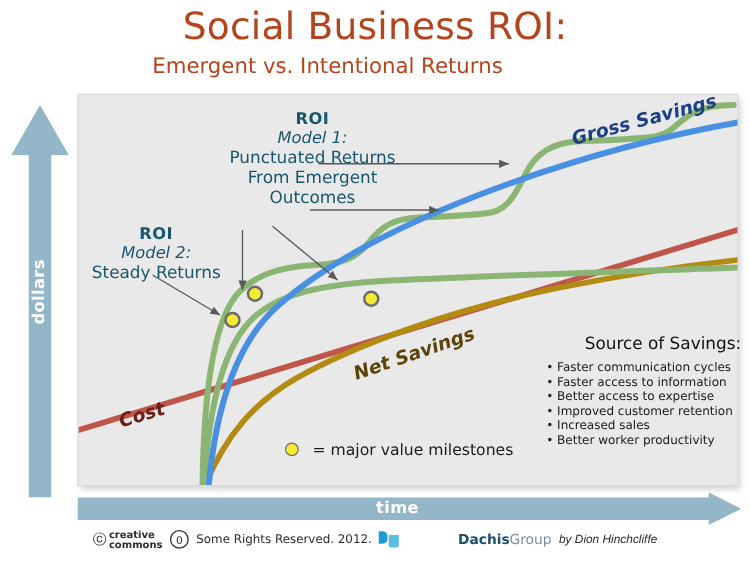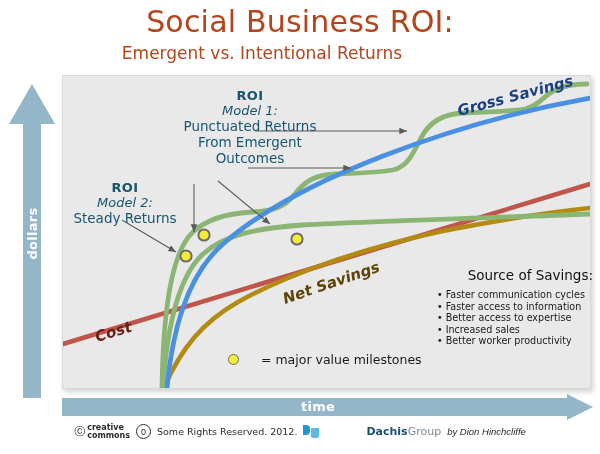--- a/index.html
+++ b/index.html
@@ -54,21 +54,21 @@
 
   
   .sos{position:absolute;left:437px;top:267px;width:156px;color:#1c1c1c;
        font-family:"DejaVu Sans", sans-serif;}
   .sos-title{font-size:13.5px;text-align:right;color:#111;margin-bottom:6px;}
   .sos ul{list-style:none;margin:0;padding:0;}
   .sos li{font-size:9.6px;line-height:11.6px;white-space:nowrap;color:#1a1a1a;}
   .sos li:before{content:"\2022";margin-right:3px;}
 
   
-  .legend{position:absolute;left:228px;top:352px;display:flex;align-items:center;gap:22px;}
+  .legend{position:absolute;left:228px;top:352px;display:flex;align-items:center;gap:11px;}
   .legend .dot{width:11px;height:11px;border-radius:50%;background:#f5eb35;
                border:1.8px solid #6b6b6b;box-sizing:border-box;}
   .legend .txt{font-size:12.5px;color:#1a1a1a;font-family:"DejaVu Sans", sans-serif;}
 
   
   .footer{position:absolute;left:0;top:424px;width:600px;
           display:flex;align-items:center;justify-content:center;gap:6px;}
   .cc{display:flex;align-items:center;gap:3px;}
   .cc-circles{font-size:11px;color:#2b2b2b;letter-spacing:-1px;}
   .cc-words{display:flex;flex-direction:column;line-height:7.5px;
@@ -164,20 +164,21 @@
     <div class="model">Model 2:</div>
     <div class="body">Steady Returns</div>
   </div>
 
   <div class="sos">
     <div class="sos-title">Source of Savings:</div>
     <ul>
       <li>Faster communication cycles</li>
       <li>Faster access to information</li>
       <li>Better access to expertise</li>
+      <li>Improved customer retention</li>
       <li>Increased sales</li>
       <li>Better worker productivity</li>
     </ul>
   </div>
 
   <div class="legend">
     <span class="dot"></span>
     <span class="txt">= major value milestones</span>
   </div>
 

